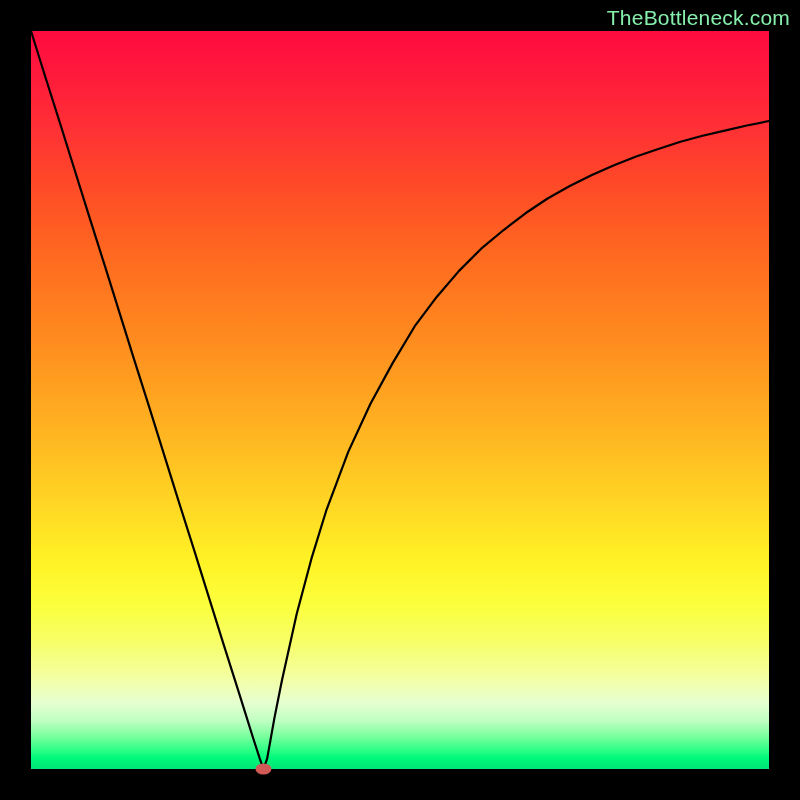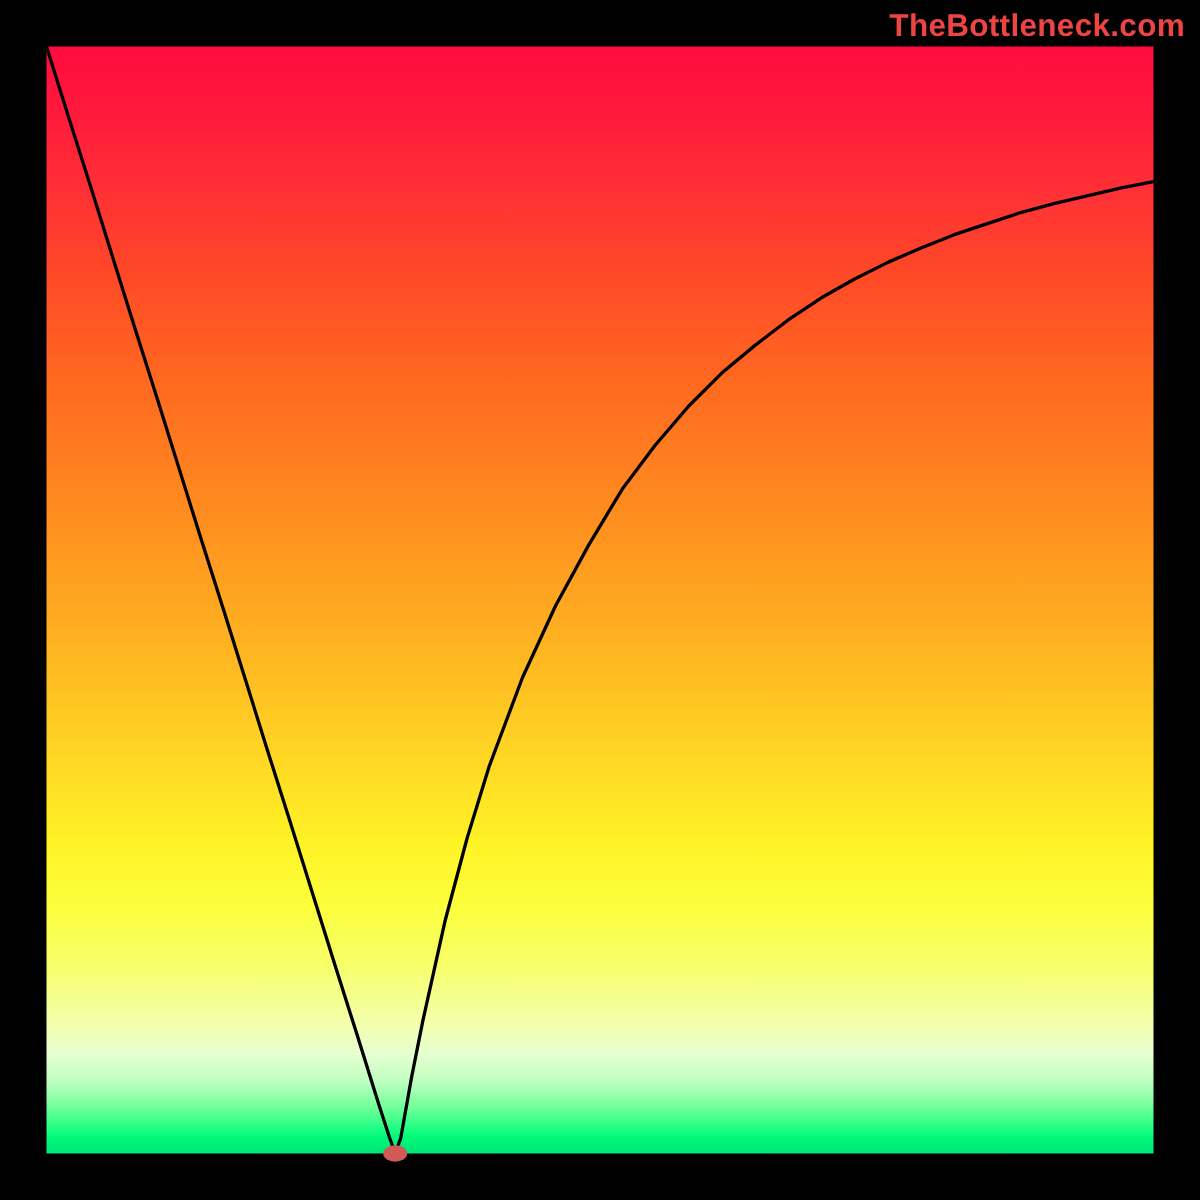--- a/index.html
+++ b/index.html
@@ -50,23 +50,23 @@
     top: 0;
     left: 0;
     width: 738px;
     height: 738px;
     overflow: visible;
   }
   .watermark {
     position: absolute;
     top: 6px;
     right: 10px;
-    color: #ef4444;
+    color: #86efac;
     font-size: 21px;
-    font-weight: 700;
+    font-weight: 400;
     letter-spacing: 0.2px;
     user-select: none;
   }
 </style>
 </head>
 <body>
 
 <div class="frame">
   <div class="plot">
     <svg viewBox="0 0 738 738">

